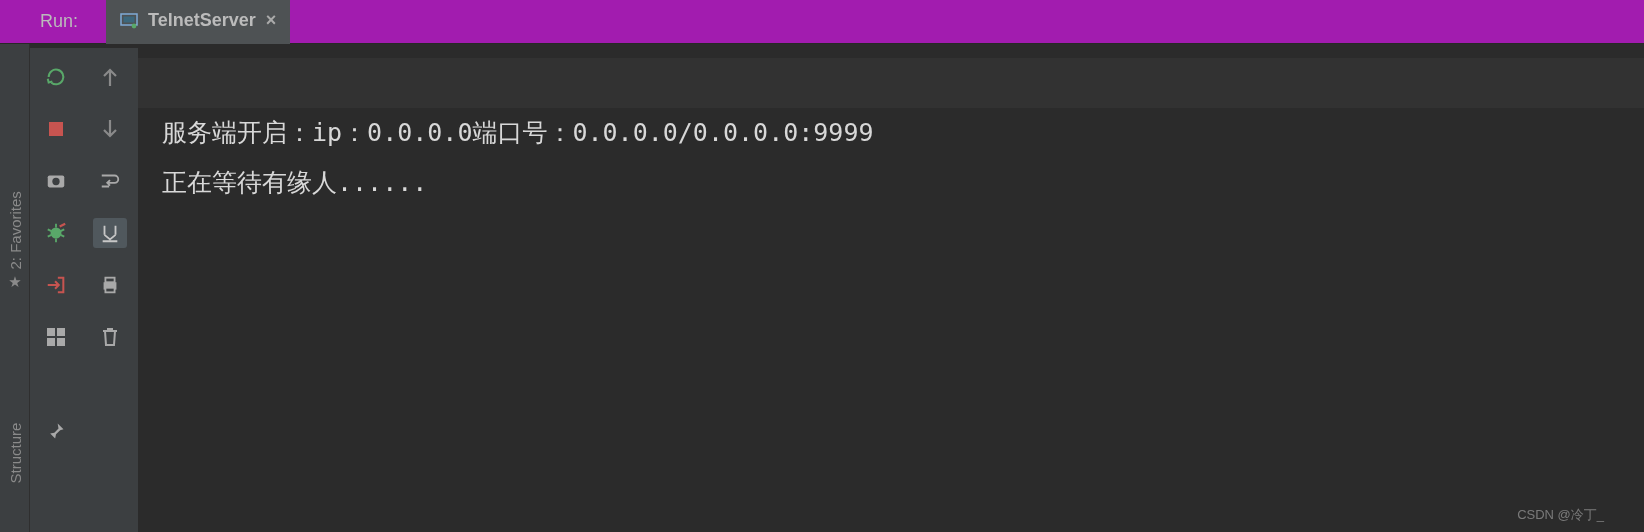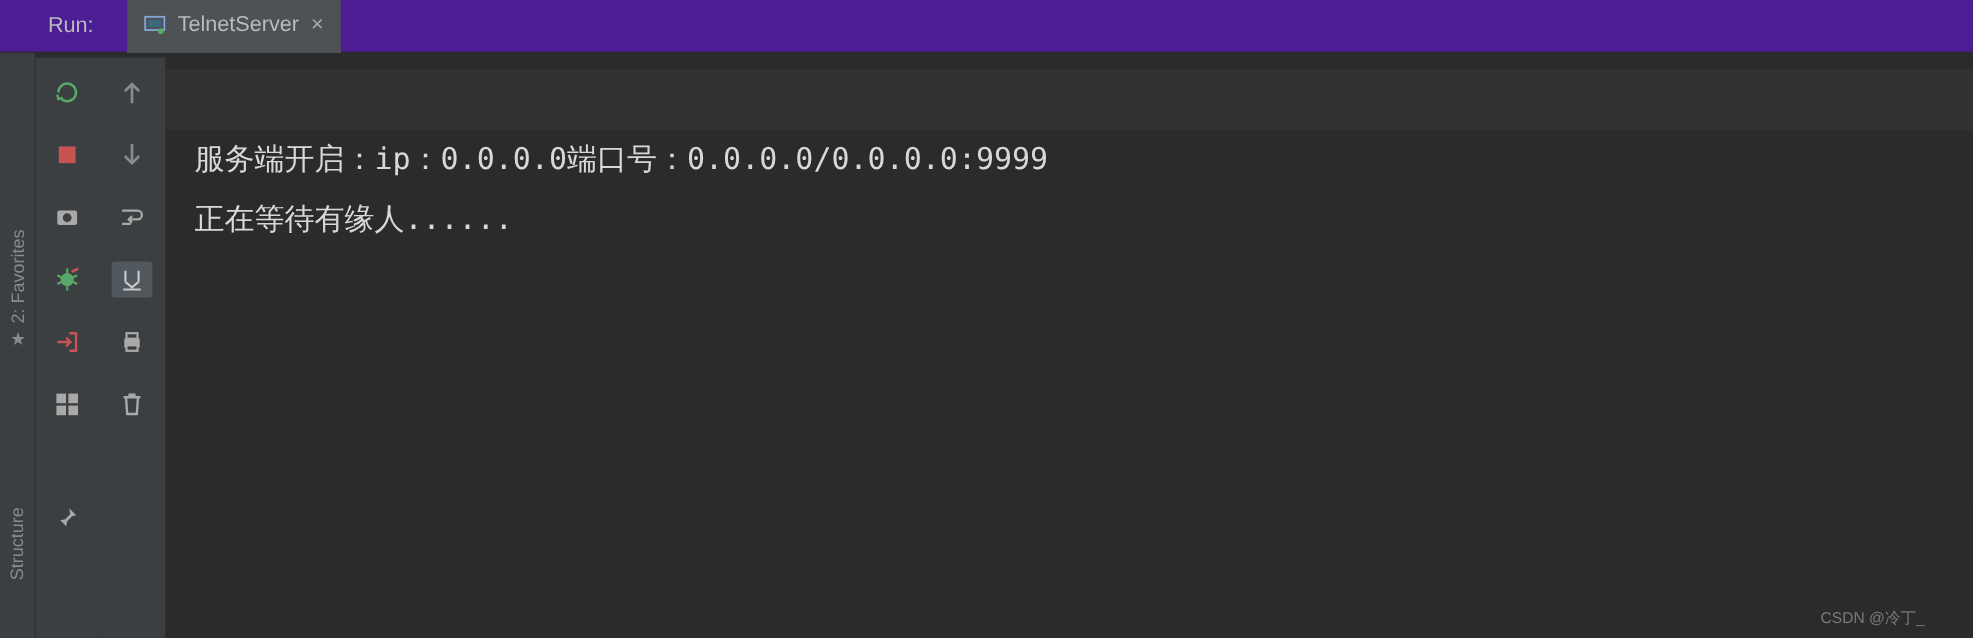--- a/index.html
+++ b/index.html
@@ -4,27 +4,27 @@
 <style>
   * { margin:0; padding:0; box-sizing:border-box; }
   body {
     width:1644px; height:532px;
     background:#2b2b2b;
     font-family:"Helvetica Neue",Arial,sans-serif;
     color:#bbb; font-size:14px; overflow:hidden; position:relative;
   }
   .header {
     position:absolute; left:0; top:0; right:0; height:44px;
-    background:#4c1d95; border-bottom:1px solid #282828;
+    background:#a21caf; border-bottom:1px solid #282828;
     display:flex; align-items:center; z-index:2;
   }
   .run-label { margin-left:40px; color:#bbbbbb; font-size:18px; }
   .tab {
     display:flex; align-items:center; gap:10px;
-    background:#4e5254; height:44px; padding:0 14px; margin-left:28px;
+    background:#4e5254; height:44px; padding:0 14px; margin-left:28px;font-weight:bold;
   }
   .tab.active { border-bottom:3px solid #4e5254; }
   .tab-title { color:#bbbbbb; font-size:18px; }
   .close-x { font-size:18px; color:#aaa; }
   .left-rail {
     position:absolute; left:0; top:44px; bottom:0; width:30px;
     background:#3c3f41; border-right:1px solid #2f2f2f; z-index:1;
   }
   .rail-item {
     position:absolute; left:4px; width:22px; color:#8a8a8a;

